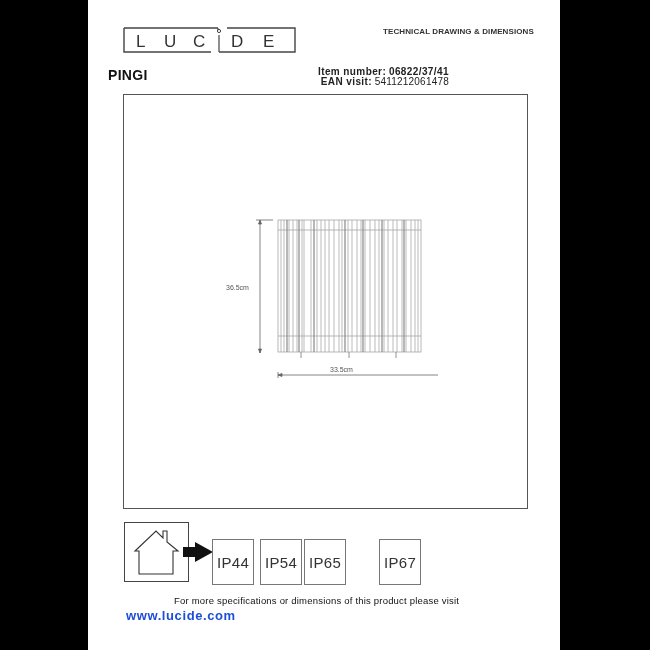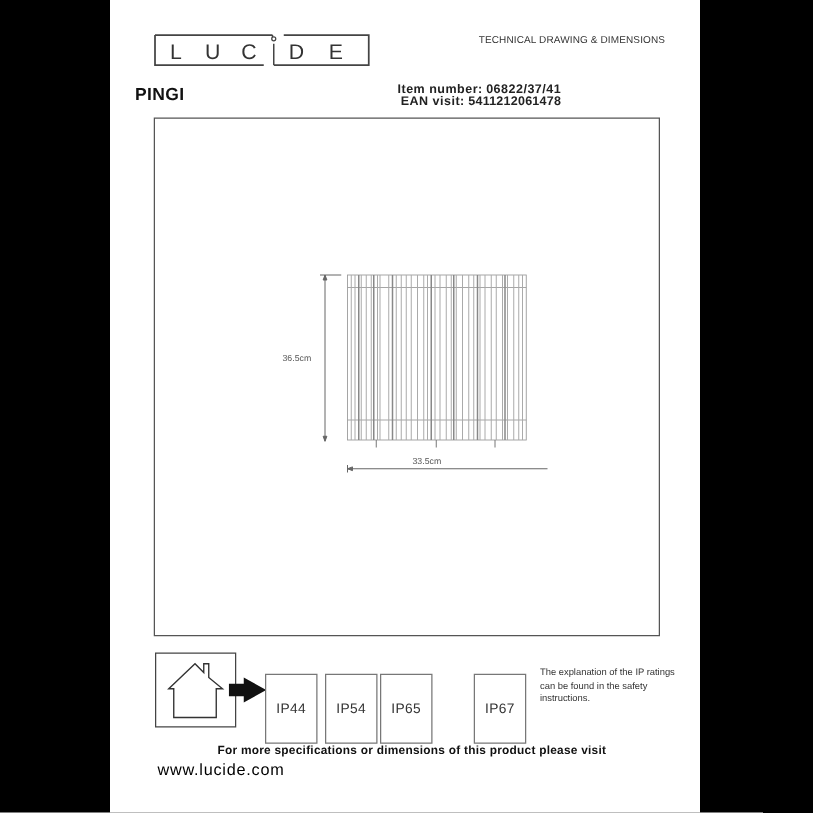--- a/index.html
+++ b/index.html
@@ -1,36 +1,36 @@
 <!DOCTYPE html>
 <html><head>
 <meta charset="utf-8">
 <style>
   html, body { margin:0; padding:0; }
   body { width:650px; height:650px; background:#000; position:relative; overflow:hidden;
          font-family:"Liberation Sans", "DejaVu Sans", sans-serif; color:#222; }
   .page { position:absolute; left:88px; top:0; width:472px; height:650px; background:#fff; }
   .abs { position:absolute; }
   .logo { left:35px; top:27px; width:173px; height:26px; }
-  .doc-title { left:295px; top:27px; font-size:8px; color:#333; letter-spacing:0.1px; }
+  .doc-title { left:295px; top:27px; font-size:8px; color:#333; letter-spacing:0.1px;font-weight:bold; }
   .product-name { left:20px; top:67px; font-size:14px; font-weight:bold; color:#111; letter-spacing:0.3px; }
   .meta { left:230px; top:67px; font-size:10px; line-height:10px; color:#222;text-align:right; }
   .meta b { font-weight:bold; letter-spacing:0.4px; }
-  .meta .val-light { font-weight:bold; letter-spacing:0.2px; }
+  .meta .val-light { font-weight:normal; letter-spacing:0.2px; }
   .frame { left:35px; top:94px; width:405px; height:415px; border:1.5px solid #555; box-sizing:border-box; }
   .drawing { left:130px; top:210px; width:220px; height:175px; }
   .dim-h-label { left:138px; top:284px; font-size:7px; color:#555; }
   .dim-w-label { left:242px; top:366px; font-size:7px; color:#555; }
   .house-box { left:36px; top:522px; width:65px; height:60px; border:1.5px solid #444; box-sizing:border-box; }
   .arrow { left:95px; top:541px; width:30px; height:22px; }
-  .ip-box { top:539px; width:42px; height:56px; border:1.2px solid #777; box-sizing:border-box;
-            display:flex; align-items:center; justify-content:center; font-size:11px; color:#333; letter-spacing:0.3px; }
+  .ip-box { top:539px; width:42px; height:46px; border:1.2px solid #777; box-sizing:border-box;
+            display:flex; align-items:center; justify-content:center; font-size:15px; color:#333; letter-spacing:0.3px; }
   .ip-note { left:344px; top:533px; font-size:7.5px; line-height:10.5px; color:#333; width:110px; }
-  .more { left:38px; top:595px; font-size:9.5px; font-weight:bold; color:#111; letter-spacing:0.2px;padding-left:48px; }
-  .url { left:38px; top:608px; font-size:13px; font-weight:normal; color:#000000; letter-spacing:0.6px; }
+  .more { left:38px; top:595px; font-size:9.5px; font-weight:normal; color:#111; letter-spacing:0.2px;padding-left:48px; }
+  .url { left:38px; top:608px; font-size:13px; font-weight:bold; color:#1d4ed8; letter-spacing:0.6px; }
 </style>
 </head>
 <body>
 
 <div class="page">
 
   <svg class="abs logo" viewBox="0 0 173 26">
     <path d="M1 1 H95 M104 1 H172 V25 H96 M88 25 H1 V1" fill="none" stroke="#444" stroke-width="1.4"></path>
     <path d="M95 1 V4" stroke="#444" stroke-width="1.2"></path>
     <path d="M96 8 V25" stroke="#444" stroke-width="1.2"></path>
@@ -143,17 +143,16 @@
   </div>
   <svg class="abs arrow" viewBox="0 0 30 22">
     <polygon points="0,6 12,6 12,1 30,11 12,21 12,16 0,16" fill="#111"></polygon>
   </svg>
 
   <div class="abs ip-box" style="left:124px">IP44</div>
   <div class="abs ip-box" style="left:172px">IP54</div>
   <div class="abs ip-box" style="left:216px">IP65</div>
   <div class="abs ip-box" style="left:291px">IP67</div>
 
-  <div class="abs ip-note">The explanation of the IP ratings can be found in the safety instructions.</div>
 
   <div class="abs more">For more specifications or dimensions of this product please visit</div>
   <div class="abs url">www.lucide.com</div>
 </div>
 
 </body></html>

